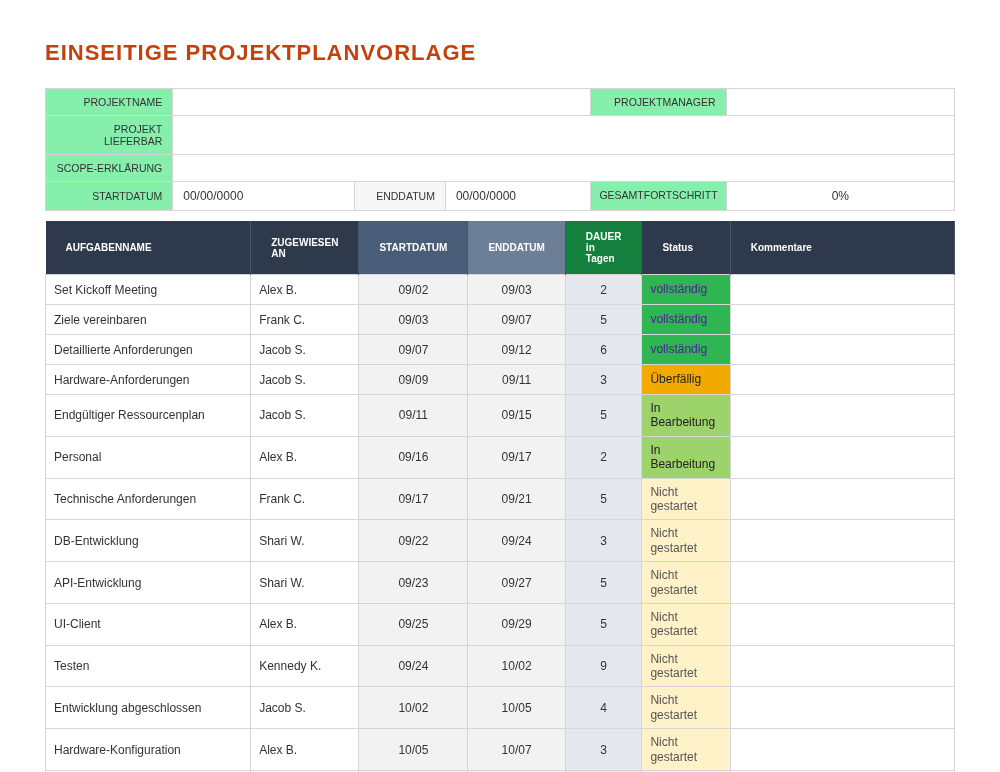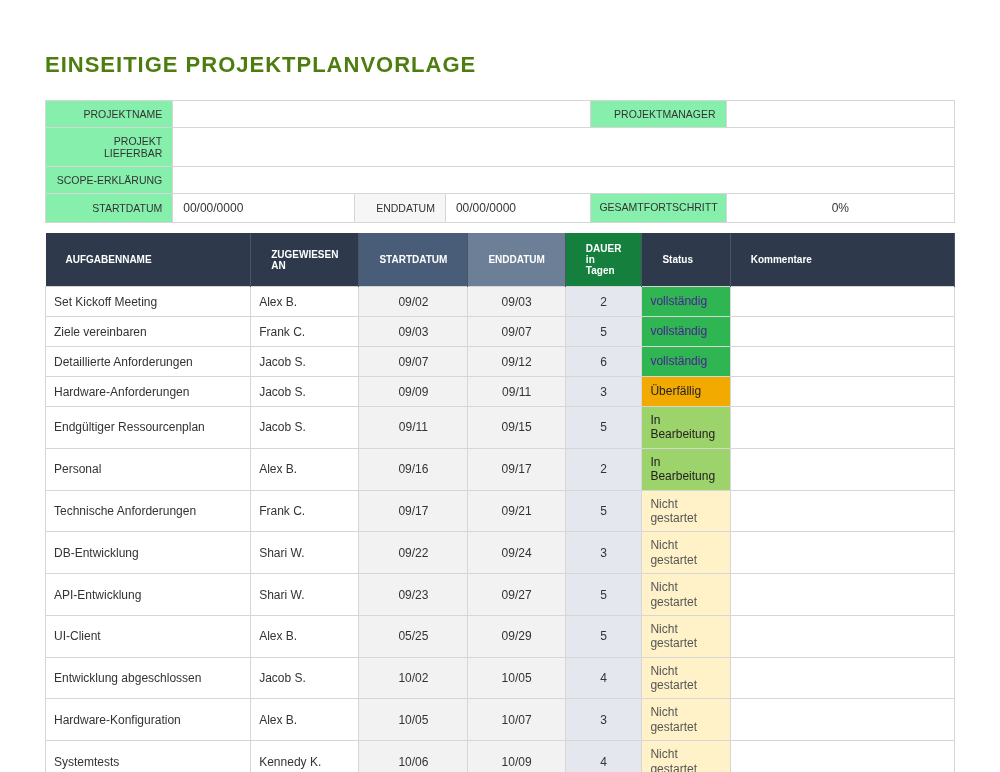--- a/index.html
+++ b/index.html
@@ -7,23 +7,22 @@
     font-family: Arial, Helvetica, sans-serif;
     background: #fff;
     padding: 40px 45px;
     font-size: 12px;
     color: #333;
   }
   h1 {
     font-size: 22px;
     font-weight: 700;
     letter-spacing: 1px;
-    color: #4d7c0f;
+    color: #c2410c;
     margin-bottom: 22px;
-    margin-top: 12px;
   }
   .meta-table {
     width: 100%;
     border-collapse: collapse;
     margin-bottom: 10px;
   }
   .meta-table td {
     border: 1px solid #d6d6d6;
     padding: 7px 10px;
     font-size: 11px;
@@ -223,23 +222,32 @@
         <td>Shari W.</td>
         <td class="shade center">09/23</td>
         <td class="shade center">09/27</td>
         <td class="dur">5</td>
         <td class="status-cell status-nicht">Nicht gestartet</td>
         <td></td>
       </tr>
       <tr>
         <td>UI-Client</td>
         <td>Alex B.</td>
-        <td class="shade center">05/25</td>
+        <td class="shade center">09/25</td>
         <td class="shade center">09/29</td>
         <td class="dur">5</td>
+        <td class="status-cell status-nicht">Nicht gestartet</td>
+        <td></td>
+      </tr>
+      <tr>
+        <td>Testen</td>
+        <td>Kennedy K.</td>
+        <td class="shade center">09/24</td>
+        <td class="shade center">10/02</td>
+        <td class="dur">9</td>
         <td class="status-cell status-nicht">Nicht gestartet</td>
         <td></td>
       </tr>
       <tr>
         <td>Entwicklung abgeschlossen</td>
         <td>Jacob S.</td>
         <td class="shade center">10/02</td>
         <td class="shade center">10/05</td>
         <td class="dur">4</td>
         <td class="status-cell status-nicht">Nicht gestartet</td>

